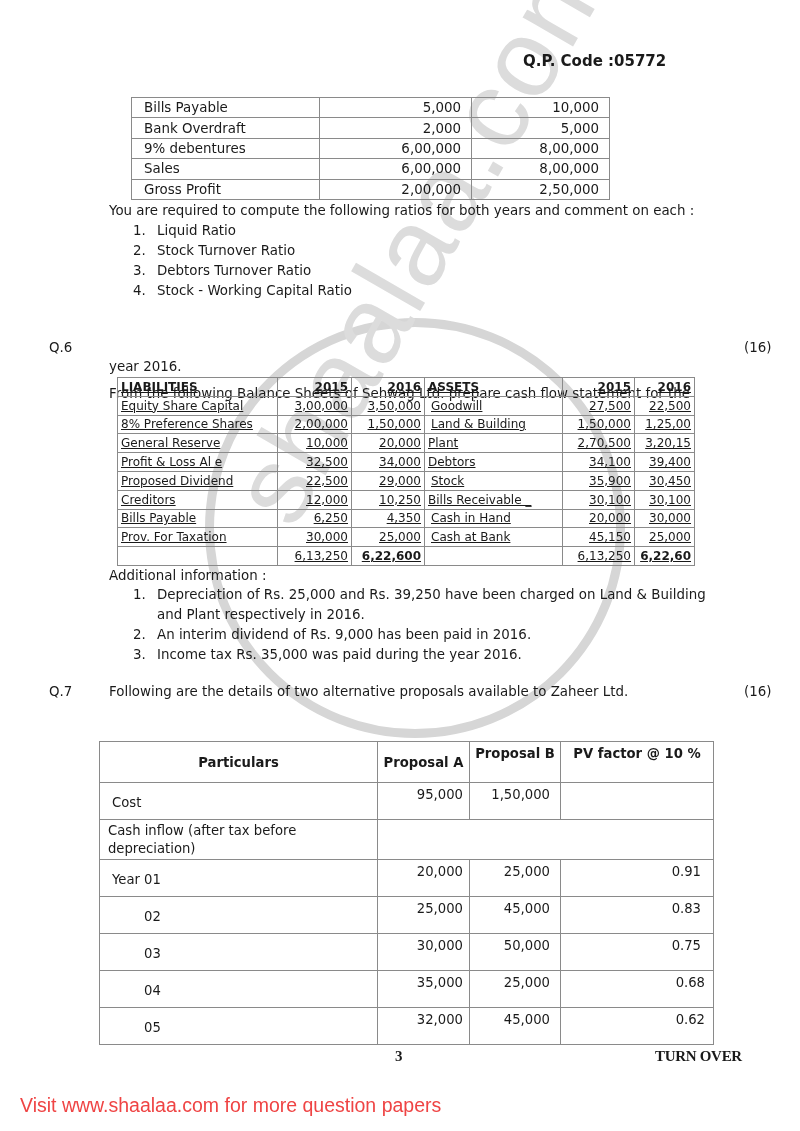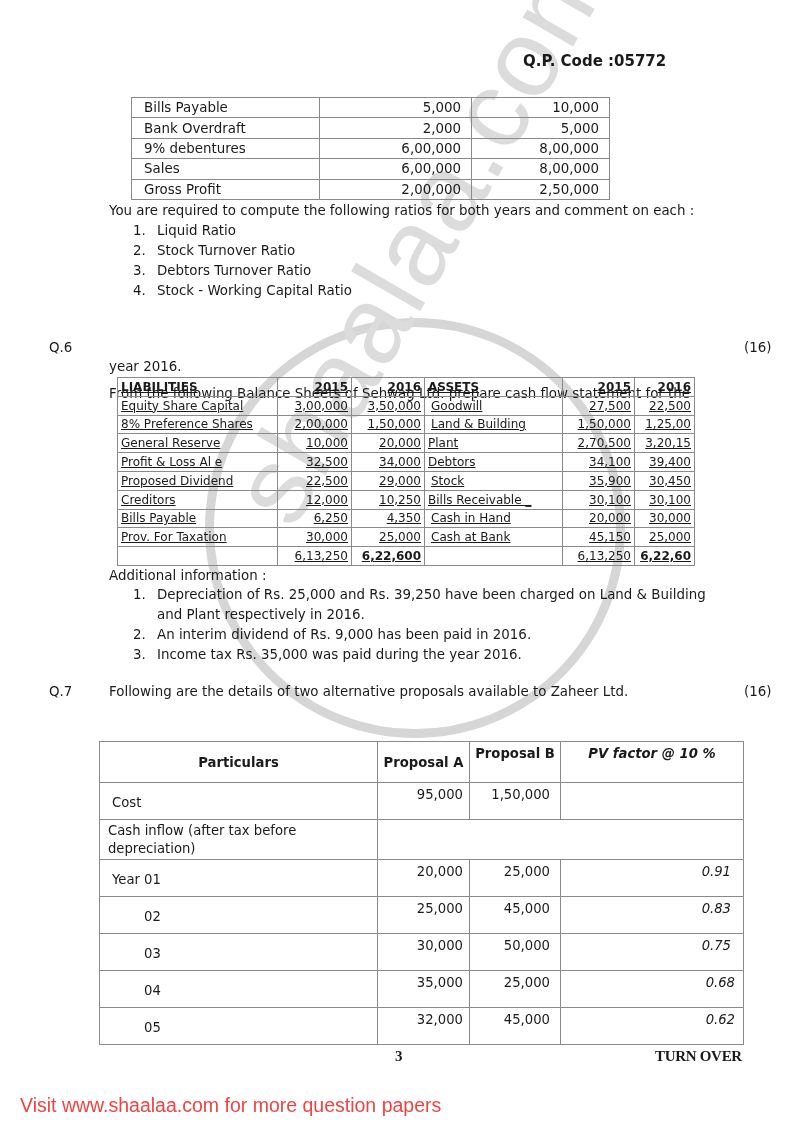--- a/index.html
+++ b/index.html
@@ -49,21 +49,21 @@
   .addl { left: 109px; top: 566px; }
   .list2 { left: 133px; top: 585px; }
   .list2 .cont { padding-left: 24px; }
 
   
   .t3 { left: 99px; top: 741px; }
   .t3 td { font-size: 13.2px; vertical-align: top; }
   .t3 .p { width: 278px; padding: 0 8px; }
   .t3 .a { width: 92px; text-align: right; padding-right: 6px; }
   .t3 .b { width: 91px; text-align: right; padding-right: 10px; }
-  .t3 .f { width: 183px; text-align: right; padding-right: 12px; font-style: italic; }
+  .t3 .f { width: 153px; text-align: right; padding-right: 12px; }
   .t3 .hdr td { height: 41px; font-weight: bold; }
   .t3 .hdr .p { text-align: center; vertical-align: middle; }
   .t3 .hdr .a { text-align: center; vertical-align: middle; padding: 0; }
   .t3 .hdr .b { text-align: center; padding: 4px 0 0 0; }
   .t3 .hdr .f { text-align: center; padding: 4px 0 0 0; }
   .t3 .row td { height: 37px; padding-top: 4px; }
   .t3 .row .p.lbl { padding-top: 12px; }
   .t3 .row .p.yr { padding-top: 12px; padding-left: 44px; }
   .t3 .row .p.yr1 { padding-top: 12px; padding-left: 12px; }
   .t3 .cashrow td { height: 40px; }

